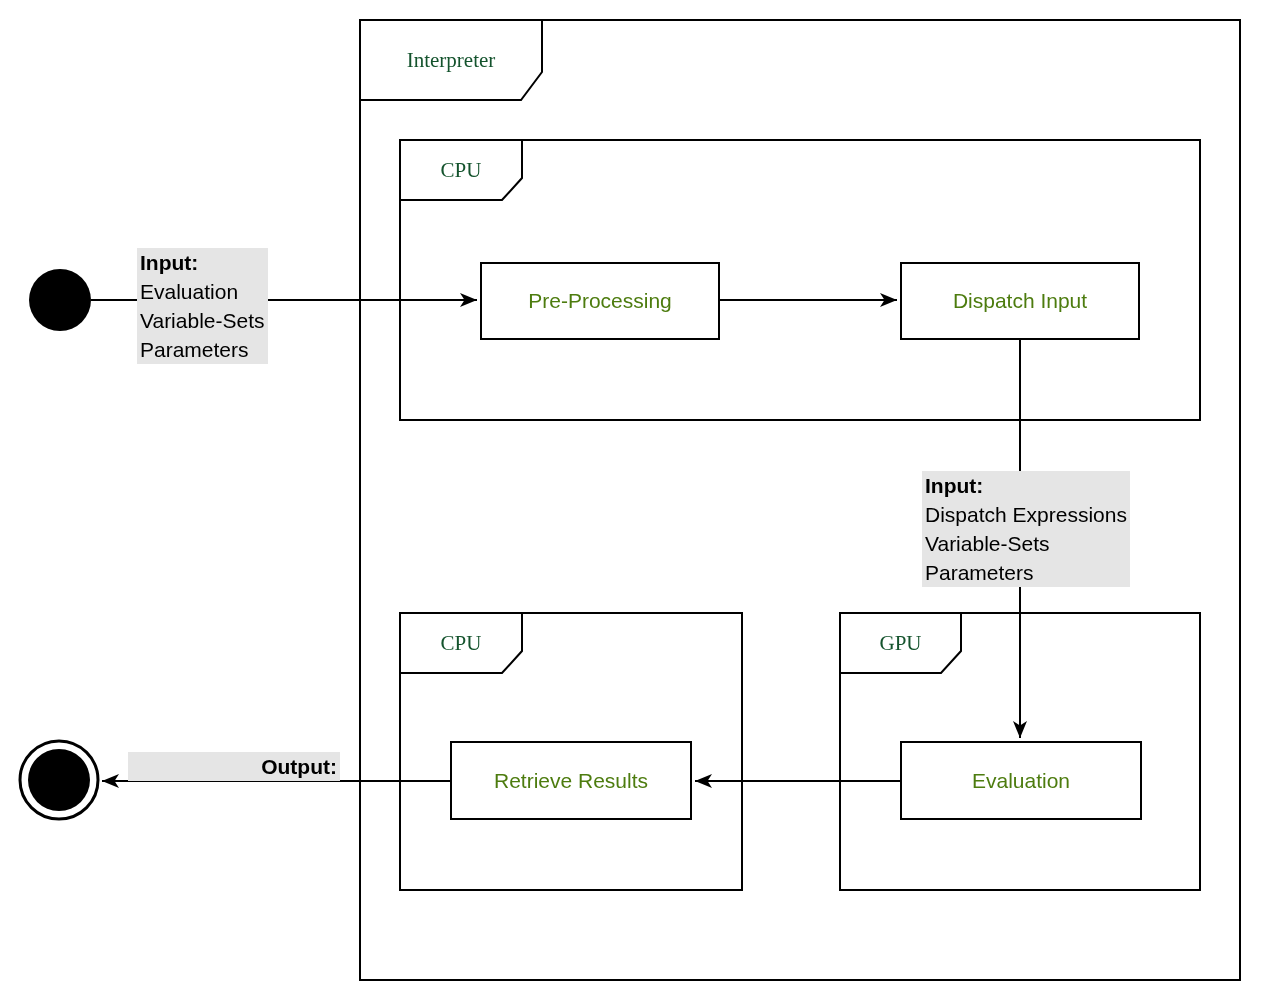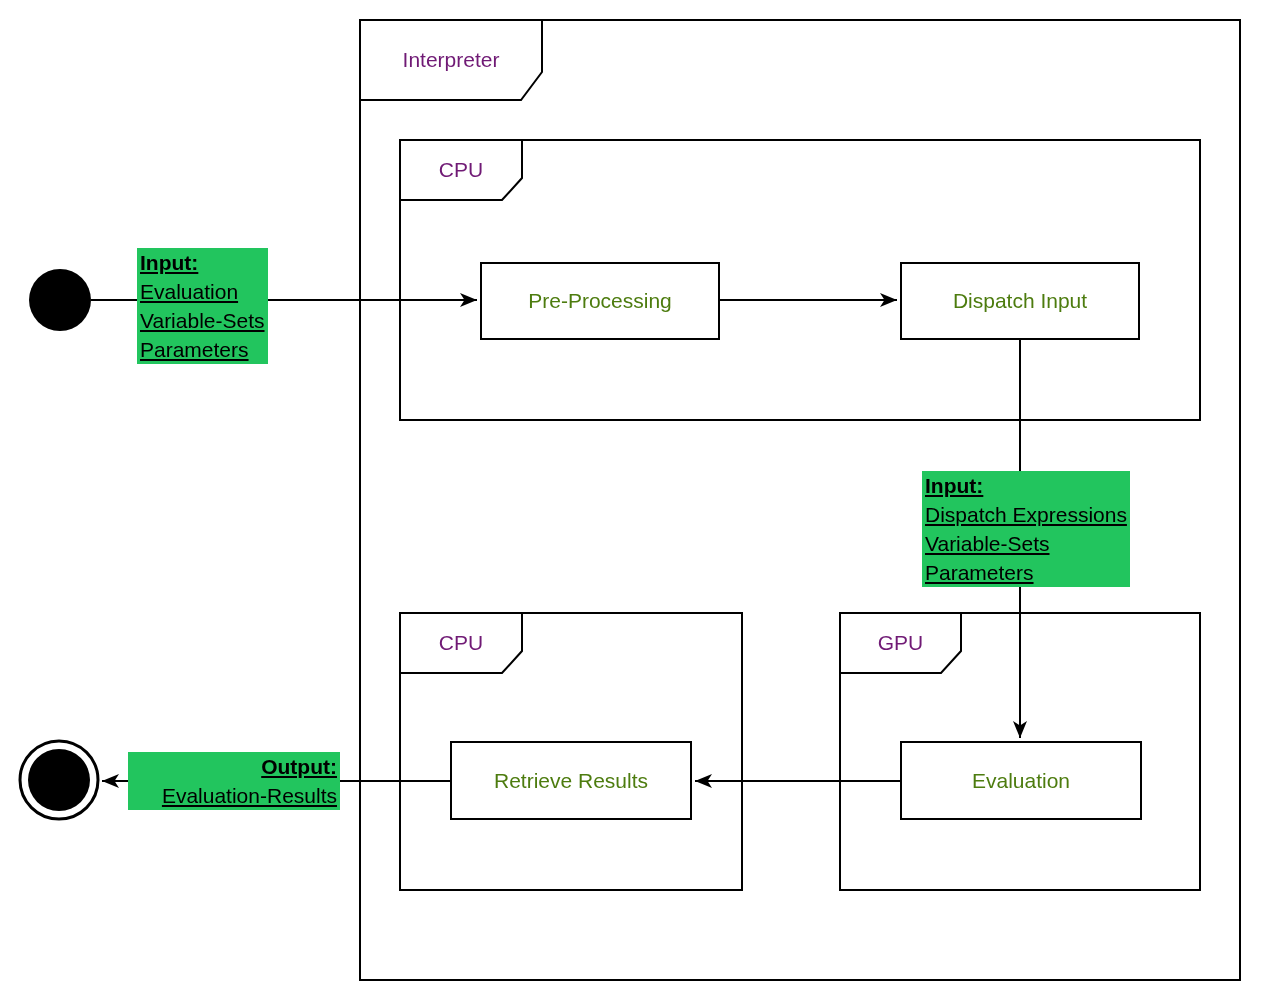--- a/index.html
+++ b/index.html
@@ -19,40 +19,40 @@
     position: absolute;
     left: 0; top: 0;
     width: 1262px; height: 1002px;
   }
   .tab-label {
     position: absolute;
     display: flex;
     align-items: center;
     justify-content: center;
     font-size: 21px;
-    color: #701a75;
+    color: #14532d;
+    font-family: Liberation Serif, serif;
   }
   .action-box {
     position: absolute;
     background: #ffffff;
     border: 2px solid #000000;
     display: flex;
     align-items: center;
     justify-content: center;
     font-size: 21px;
     color: #4d7c0f;
   }
   .edge-label {
     position: absolute;
-    background: #22c55e;
+    background: #e5e5e5;
     font-size: 21px;
     line-height: 29px;
     color: #000;
     padding: 0 3px;
-    text-decoration: underline;
   }
   .edge-label .title { font-weight: bold; }
   .edge-label.centered { text-align: right; }
 </style>
 </head>
 <body>
 
 <div class="stage">
 
   <svg class="lines" viewBox="0 0 1262 1002" xmlns="http://www.w3.org/2000/svg">
@@ -112,16 +112,15 @@
 
   <div class="edge-label" style="left:922px; top:471px;">
     <div class="title">Input:</div>
     <div>Dispatch Expressions</div>
     <div>Variable-Sets</div>
     <div>Parameters</div>
   </div>
 
   <div class="edge-label centered" style="left:128px; top:752px; width:212px;">
     <div class="title">Output:</div>
-    <div>Evaluation-Results</div>
   </div>
 
 </div>
 
 </body></html>

